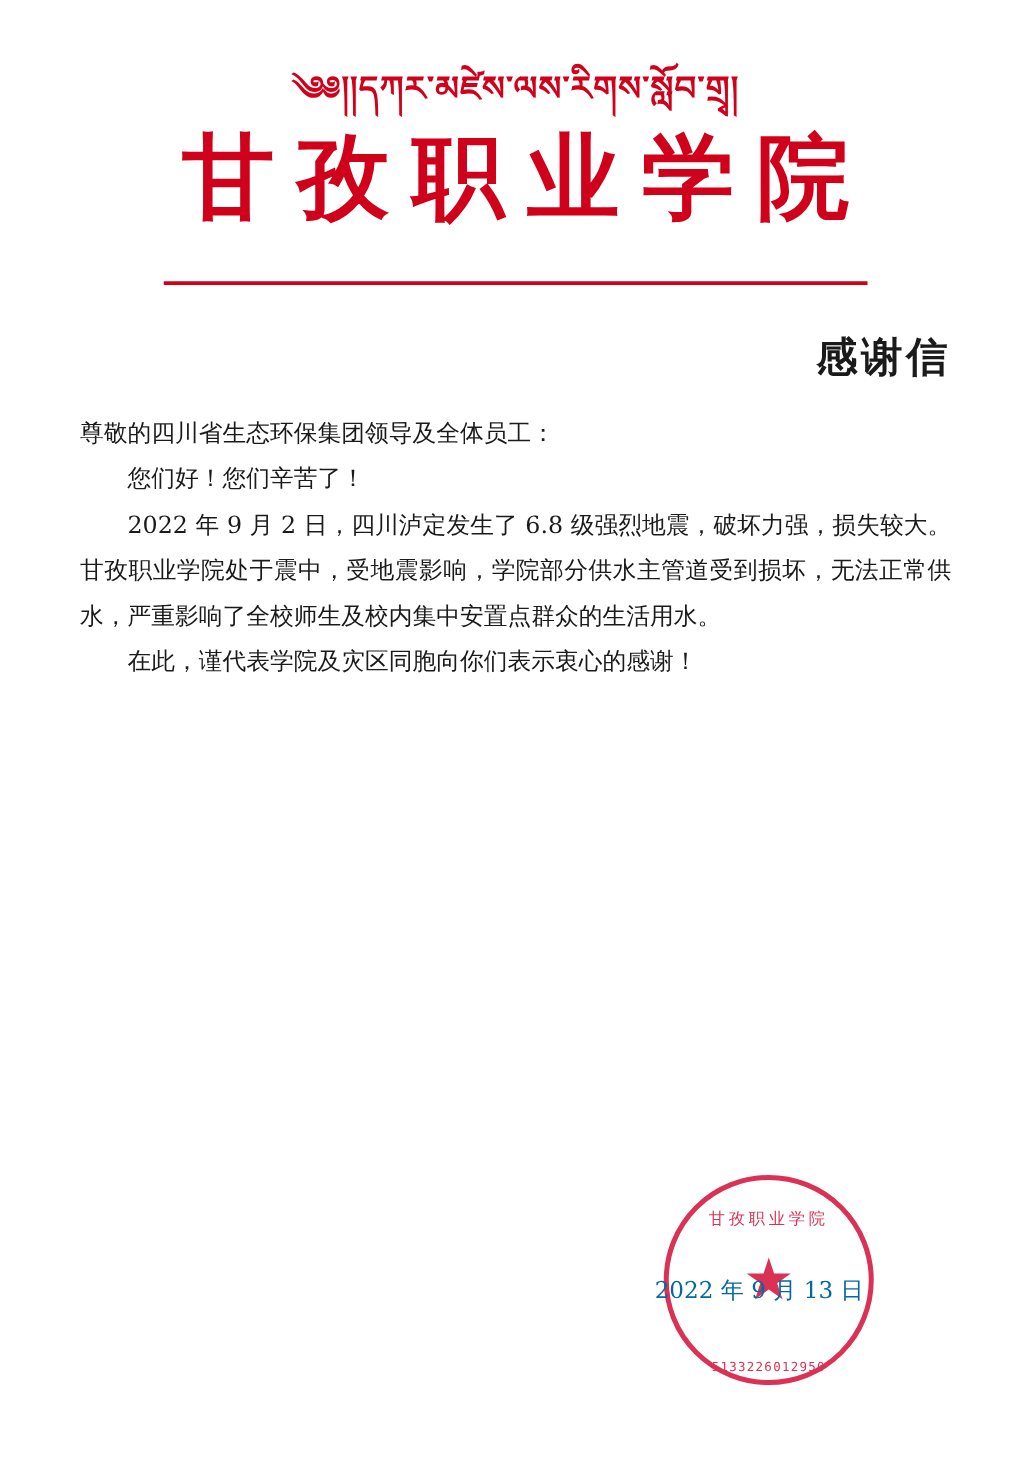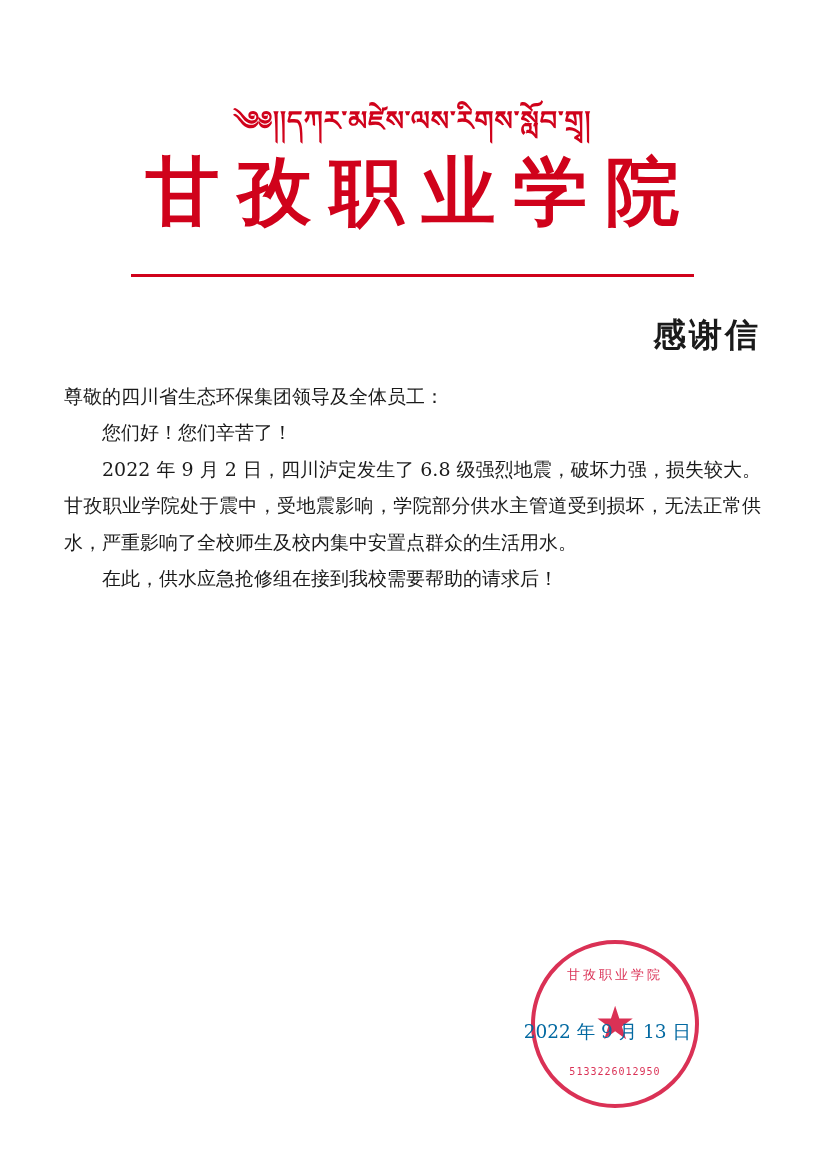--- a/index.html
+++ b/index.html
@@ -17,21 +17,21 @@
   }
   .page {
     width: 825px;
     height: 1166px;
     position: relative;
     box-sizing: border-box;
     padding: 0 64px;
   }
   
   .letterhead {
-    padding-top: 106px;
+    padding-top: 57px;
     text-align: center;
   }
   .tibetan-line {
     color: #d0021b;
     font-family: "DejaVu Sans", "Liberation Sans", sans-serif;
     font-size: 27px;
     letter-spacing: 1px;
     line-height: 1.1;
     white-space: nowrap;
     font-weight: 600;
@@ -114,21 +114,21 @@
     text-align: center;
     color: #d4103a;
     font-size: 13px;
     letter-spacing: 3px;
     font-family: "DejaVu Serif", "Liberation Serif", serif;
     white-space: nowrap;
   }
   .seal-bottom-text {
     position: absolute;
     left: 0;
-    bottom: 27px;
+    bottom: 4px;
     width: 100%;
     text-align: center;
     color: #d4103a;
     font-size: 10px;
     letter-spacing: 1px;
     font-family: "DejaVu Sans Mono", monospace;
     white-space: nowrap;
   }
   .seal-date {
     position: absolute;
@@ -152,21 +152,21 @@
     <div class="org-name">甘孜职业学院</div>
     <div class="rule"></div>
   </div>
 
   <div class="doc-title">感谢信</div>
 
   <div class="body-text">
     <p class="salutation">尊敬的四川省生态环保集团领导及全体员工：</p>
     <p class="indent2">您们好！您们辛苦了！</p>
     <p class="indent2">2022 年 9 月 2 日，四川泸定发生了 6.8 级强烈地震，破坏力强，损失较大。甘孜职业学院处于震中，受地震影响，学院部分供水主管道受到损坏，无法正常供水，严重影响了全校师生及校内集中安置点群众的生活用水。</p>
-    <p class="indent2">在此，供水应急抢修组在接到我校需要帮助的请求后！</p>
+    <p class="indent2">在此，谨代表学院及灾区同胞向你们表示衷心的感谢！</p>
   </div>
 
   <div class="seal-wrap">
     <div class="seal">
       <div class="seal-top-text">甘孜职业学院</div>
       <div class="seal-star">★</div>
       <div class="seal-bottom-text">5133226012950</div>
     </div>
     <div class="seal-date">2022 年 9 月 13 日</div>
   </div>

